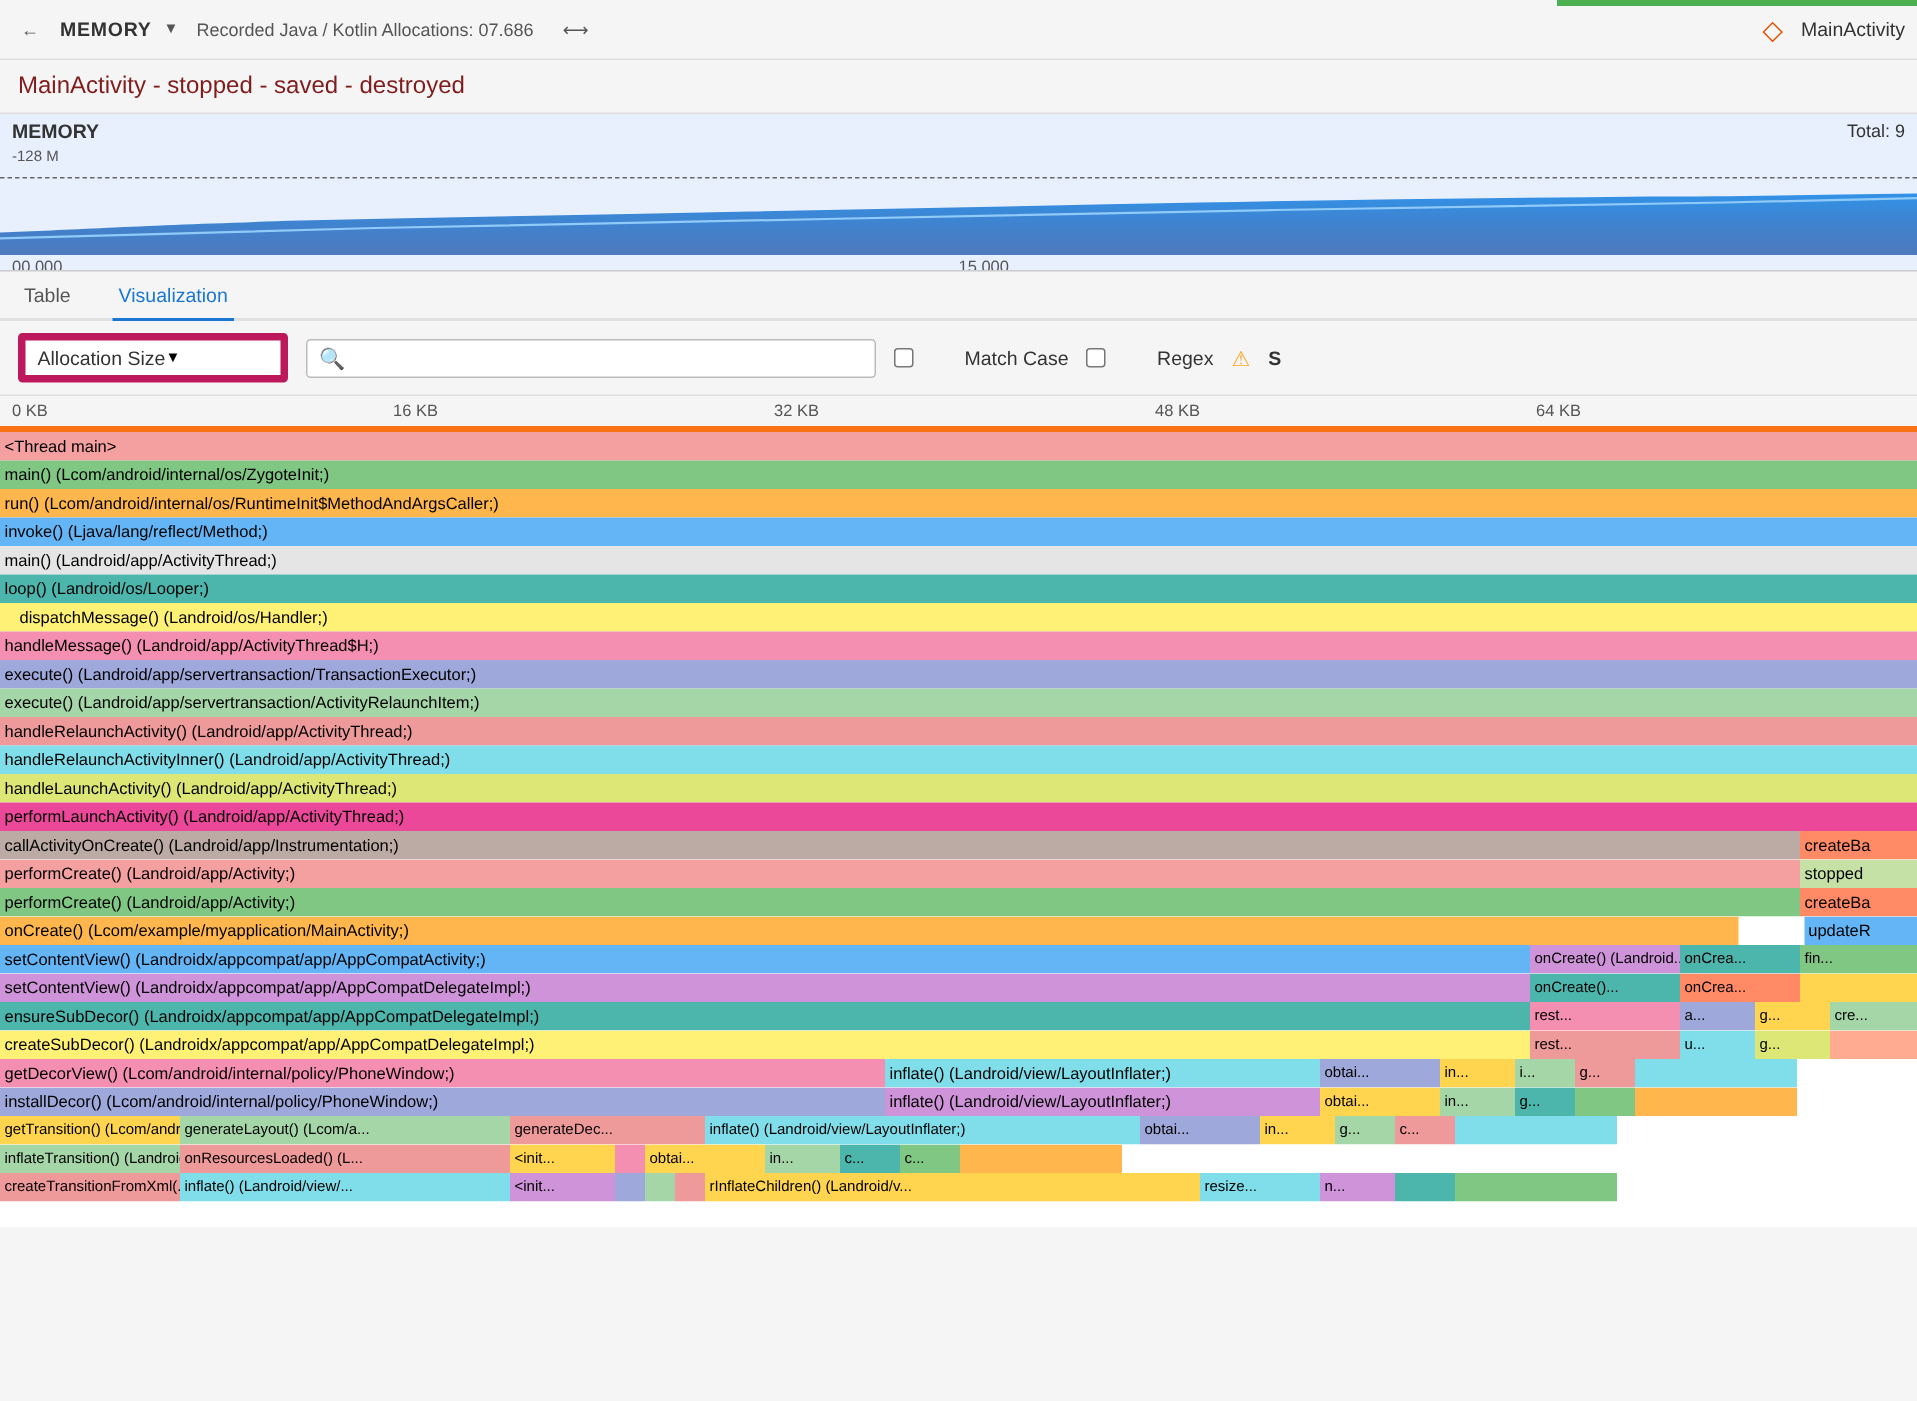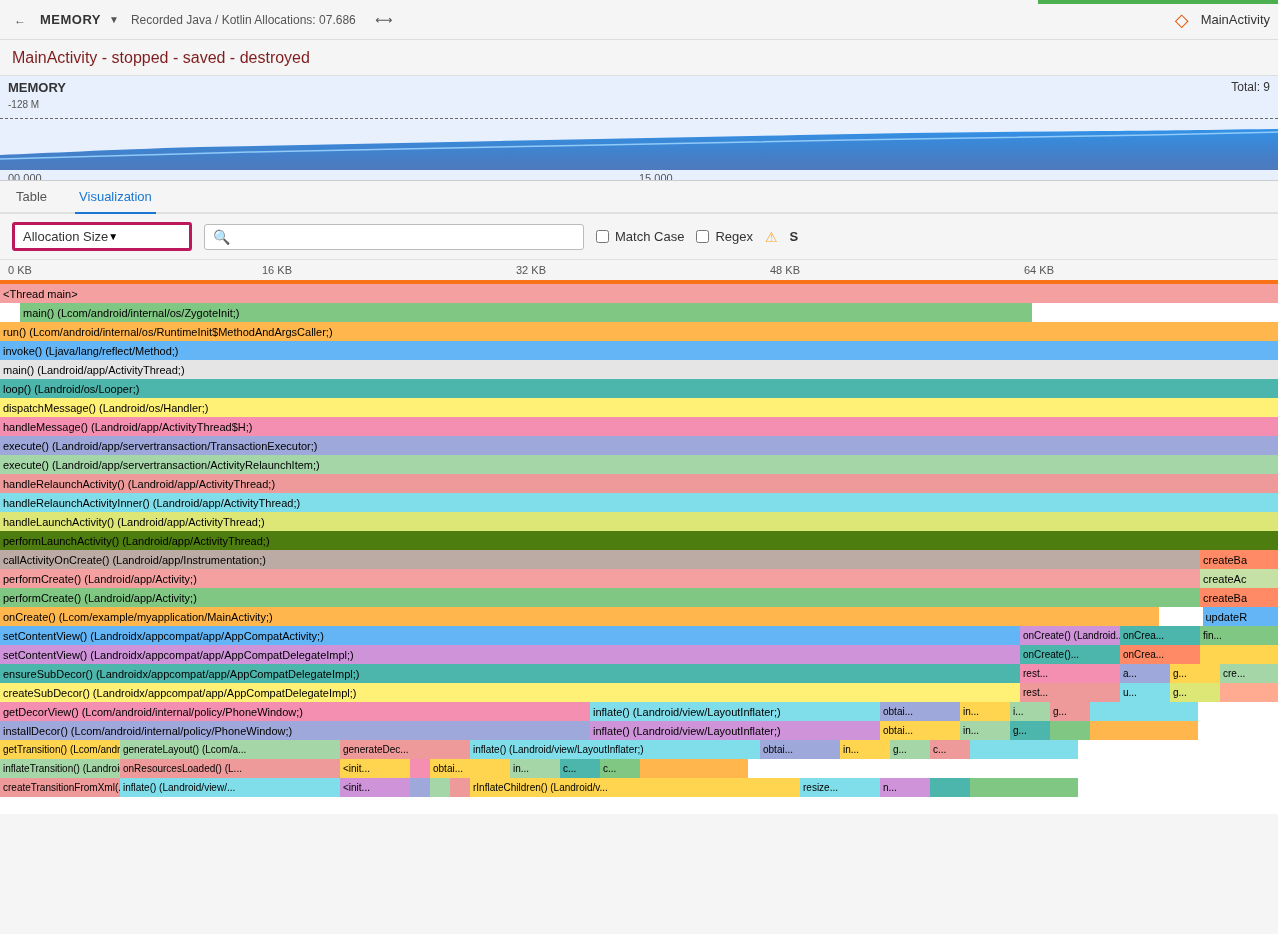--- a/index.html
+++ b/index.html
@@ -156,21 +156,21 @@
       align-items: center;
       padding: 8px 12px;
       background: #f5f5f5;
       border-bottom: 1px solid #e0e0e0;
       gap: 12px;
     }
     .allocation-dropdown {
       display: flex;
       align-items: center;
       background: #fff;
-      border: 3px solid #be185d;
+      border: 5px solid #be185d;
       border-radius: 3px;
       padding: 4px 8px;
       cursor: pointer;
       min-width: 180px;
     }
     .allocation-dropdown-label {
       font-size: 13px;
       color: #333;
     }
     .search-box {
@@ -188,20 +188,21 @@
       border: none; outline: none; font-size: 12px; width: 100%; background: transparent;
     }
     .checkbox-group {
       display: flex;
       align-items: center;
       gap: 6px;
     }
     .checkbox-label {
       font-size: 13px;
       color: #333;
+      margin-left: 28px;
     }
     .warning-icon {
       color: #f9a825;
       font-size: 14px;
     }
 
     
     .size-ruler {
       display: flex;
       padding: 4px 0;
@@ -332,41 +333,41 @@
   <span class="ruler-item">48 KB</span>
   <span class="ruler-item">64 KB</span>
 </div>
 
 <div class="viz-area" style="height:530px; overflow:auto;">
 
   <div class="flame-row" style="background:#f4a0a0; width:1278px;">
     <span class="flame-cell full-width">&lt;Thread main&gt;</span>
   </div>
 
-  <div class="flame-row" style="background:#81c784; width:1012px;margin-left:20px;">
+  <div class="flame-row" style="background:#81c784; width:1278px;">
     <span class="flame-cell full-width">main() (Lcom/android/internal/os/ZygoteInit;)</span>
   </div>
 
   <div class="flame-row" style="background:#ffb74d; width:1278px;">
     <span class="flame-cell full-width">run() (Lcom/android/internal/os/RuntimeInit$MethodAndArgsCaller;)</span>
   </div>
 
   <div class="flame-row" style="background:#64b5f6; width:1278px;">
     <span class="flame-cell full-width">invoke() (Ljava/lang/reflect/Method;)</span>
   </div>
 
   <div class="flame-row" style="background:#e5e5e5; width:1278px;">
     <span class="flame-cell full-width">main() (Landroid/app/ActivityThread;)</span>
   </div>
 
   <div class="flame-row" style="background:#4db6ac; width:1278px;">
     <span class="flame-cell full-width">loop() (Landroid/os/Looper;)</span>
   </div>
 
-  <div class="flame-row" style="background:#fff176; width:1278px;">
+  <div class="flame-row" style="background:#fff176; width:1278px;padding-left:10px;">
     <span class="flame-cell full-width">dispatchMessage() (Landroid/os/Handler;)</span>
   </div>
 
   <div class="flame-row" style="background:#f48fb1; width:1278px;">
     <span class="flame-cell full-width">handleMessage() (Landroid/app/ActivityThread$H;)</span>
   </div>
 
   <div class="flame-row" style="background:#9fa8da; width:1278px;">
     <span class="flame-cell full-width">execute() (Landroid/app/servertransaction/TransactionExecutor;)</span>
   </div>
@@ -381,32 +382,32 @@
   </div>
 
   <div class="flame-row" style="background:#80deea; width:1278px;">
     <span class="flame-cell full-width">handleRelaunchActivityInner() (Landroid/app/ActivityThread;)</span>
   </div>
 
   <div class="flame-row" style="background:#dce775; width:1278px;">
     <span class="flame-cell full-width">handleLaunchActivity() (Landroid/app/ActivityThread;)</span>
   </div>
 
-  <div class="flame-row" style="background:#4d7c0f; width:1278px;text-align:right;">
+  <div class="flame-row" style="background:#ec4899; width:1278px;text-align:right;">
     <span class="flame-cell full-width">performLaunchActivity() (Landroid/app/ActivityThread;)</span>
   </div>
 
   <div class="multi-cell-row" style="width:1278px;">
     <span class="flame-cell" style="background:#bcaaa4; width:1200px; overflow:hidden;">callActivityOnCreate() (Landroid/app/Instrumentation;)</span>
     <span class="flame-cell" style="background:#ff8a65; width:78px; overflow:hidden;">createBa</span>
   </div>
 
   <div class="multi-cell-row" style="width:1278px;">
     <span class="flame-cell" style="background:#f4a0a0; width:1200px;">performCreate() (Landroid/app/Activity;)</span>
-    <span class="flame-cell" style="background:#c5e1a5; width:78px;">createAc</span>
+    <span class="flame-cell" style="background:#c5e1a5; width:78px;">stopped</span>
   </div>
 
   <div class="multi-cell-row" style="width:1278px;">
     <span class="flame-cell" style="background:#81c784; width:1200px;">performCreate() (Landroid/app/Activity;)</span>
     <span class="flame-cell" style="background:#ff8a65; width:78px;">createBa</span>
   </div>
 
   <div class="multi-cell-row" style="width:1278px;gap:44px;">
     <span class="flame-cell" style="background:#ffb74d; width:1200px;">onCreate() (Lcom/example/myapplication/MainActivity;)</span>
     <span class="flame-cell" style="background:#64b5f6; width:78px;">updateR</span>

